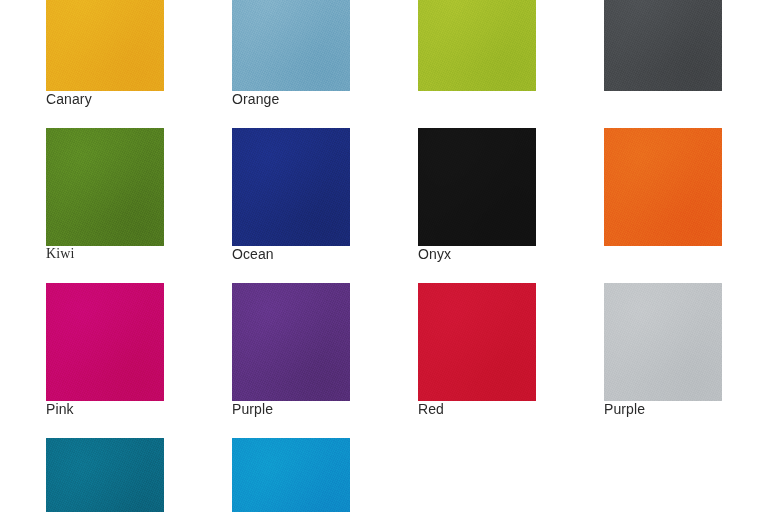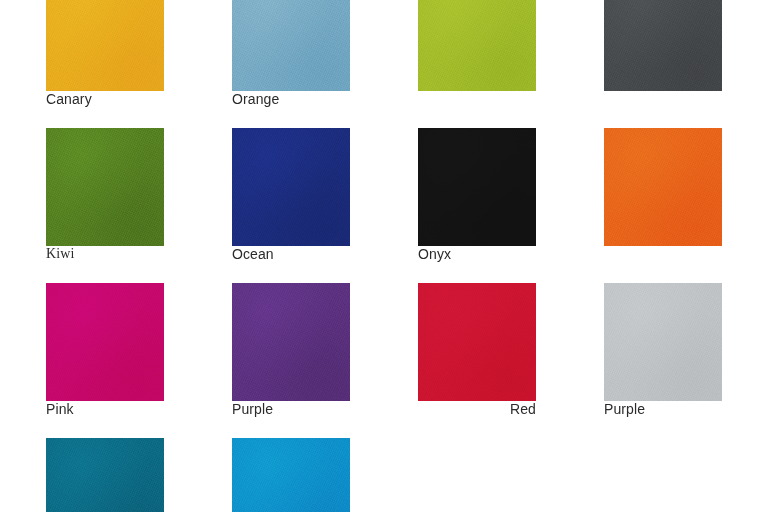--- a/index.html
+++ b/index.html
@@ -131,21 +131,21 @@
       <div class="swatch-cell">
         <span class="swatch-chip" style="background-color: rgb(198, 7, 107);"></span>
         <span class="swatch-label" style="color: rgb(42, 42, 42);">Pink</span>
       </div>
       <div class="swatch-cell">
         <span class="swatch-chip" style="background-color: rgb(92, 49, 128);"></span>
         <span class="swatch-label" style="color: rgb(42, 42, 42);">Purple</span>
       </div>
       <div class="swatch-cell">
         <span class="swatch-chip" style="background-color: rgb(204, 20, 48);"></span>
-        <span class="swatch-label" style="color: rgb(42, 42, 42); text-align: right;">Red</span>
+        <span class="swatch-label" style="color: rgb(42, 42, 42);">Red</span>
       </div>
       <div class="swatch-cell">
         <span class="swatch-chip" style="background-color: rgb(191, 195, 198);"></span>
         <span class="swatch-label" style="color: rgb(42, 42, 42);">Purple</span>
       </div>
     </div>
 
     <div class="swatch-row row-3">
       <div class="swatch-cell">
         <span class="swatch-chip" style="background-color: rgb(12, 106, 132);"></span>

